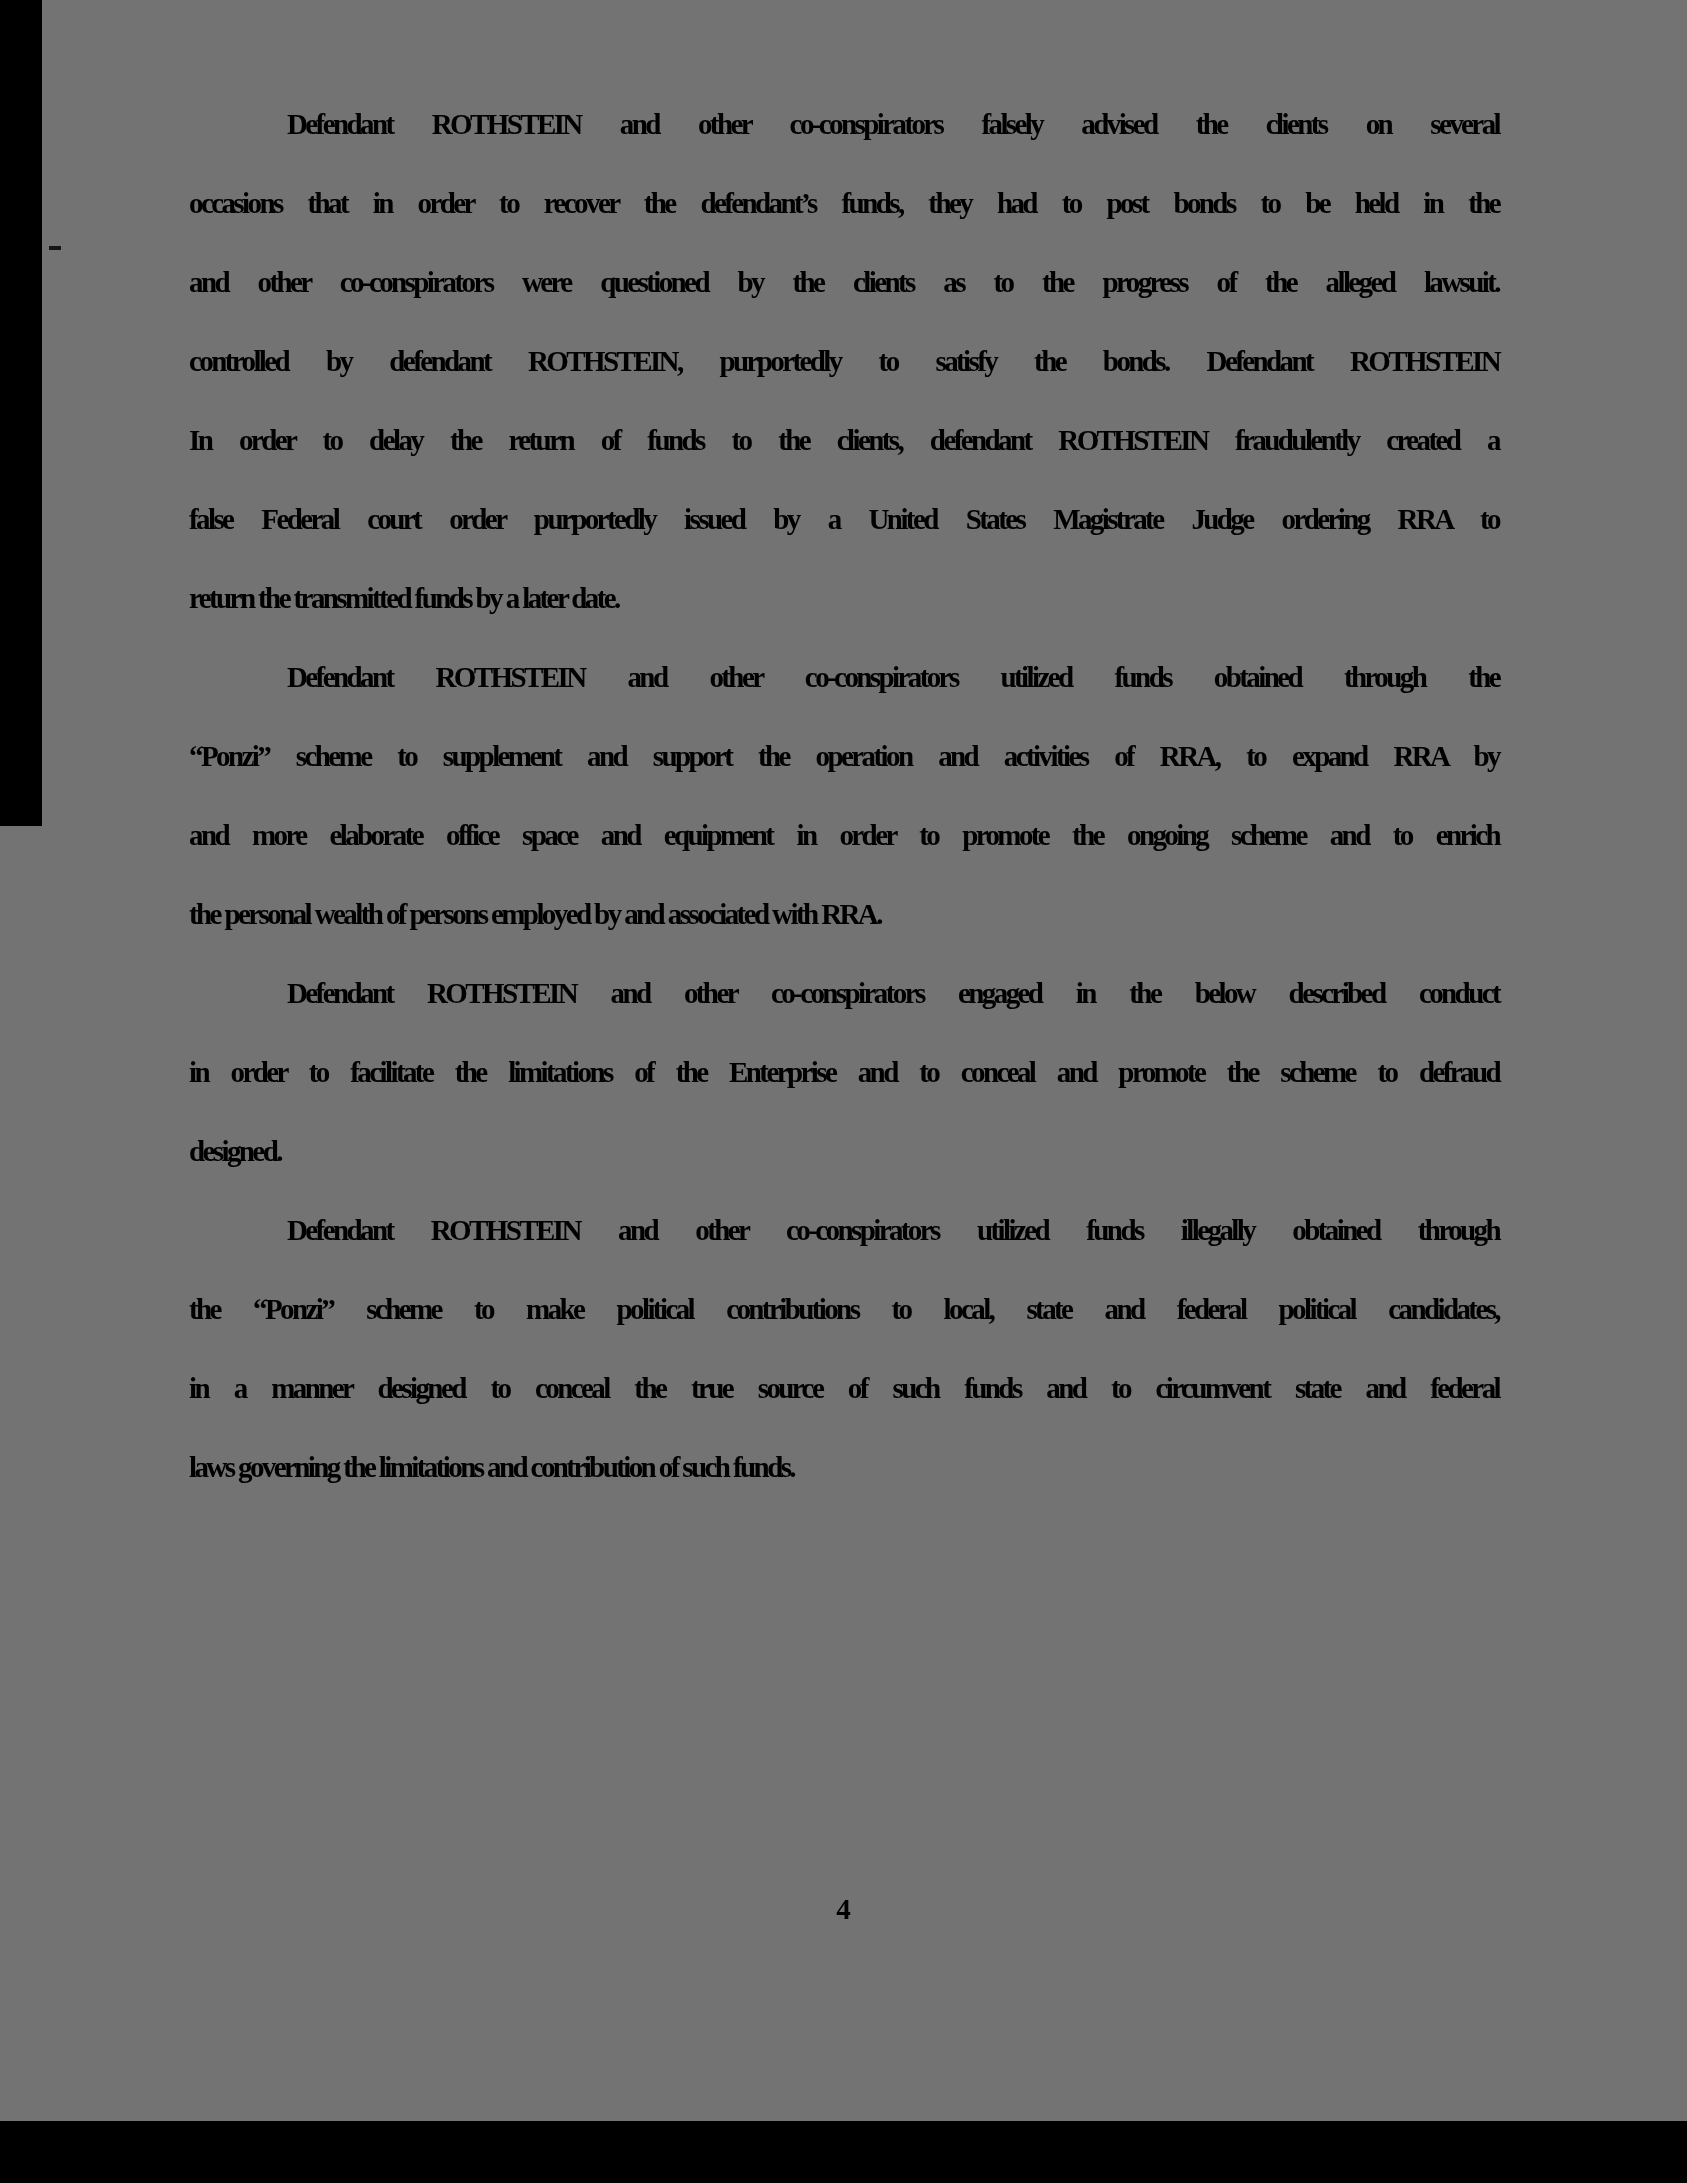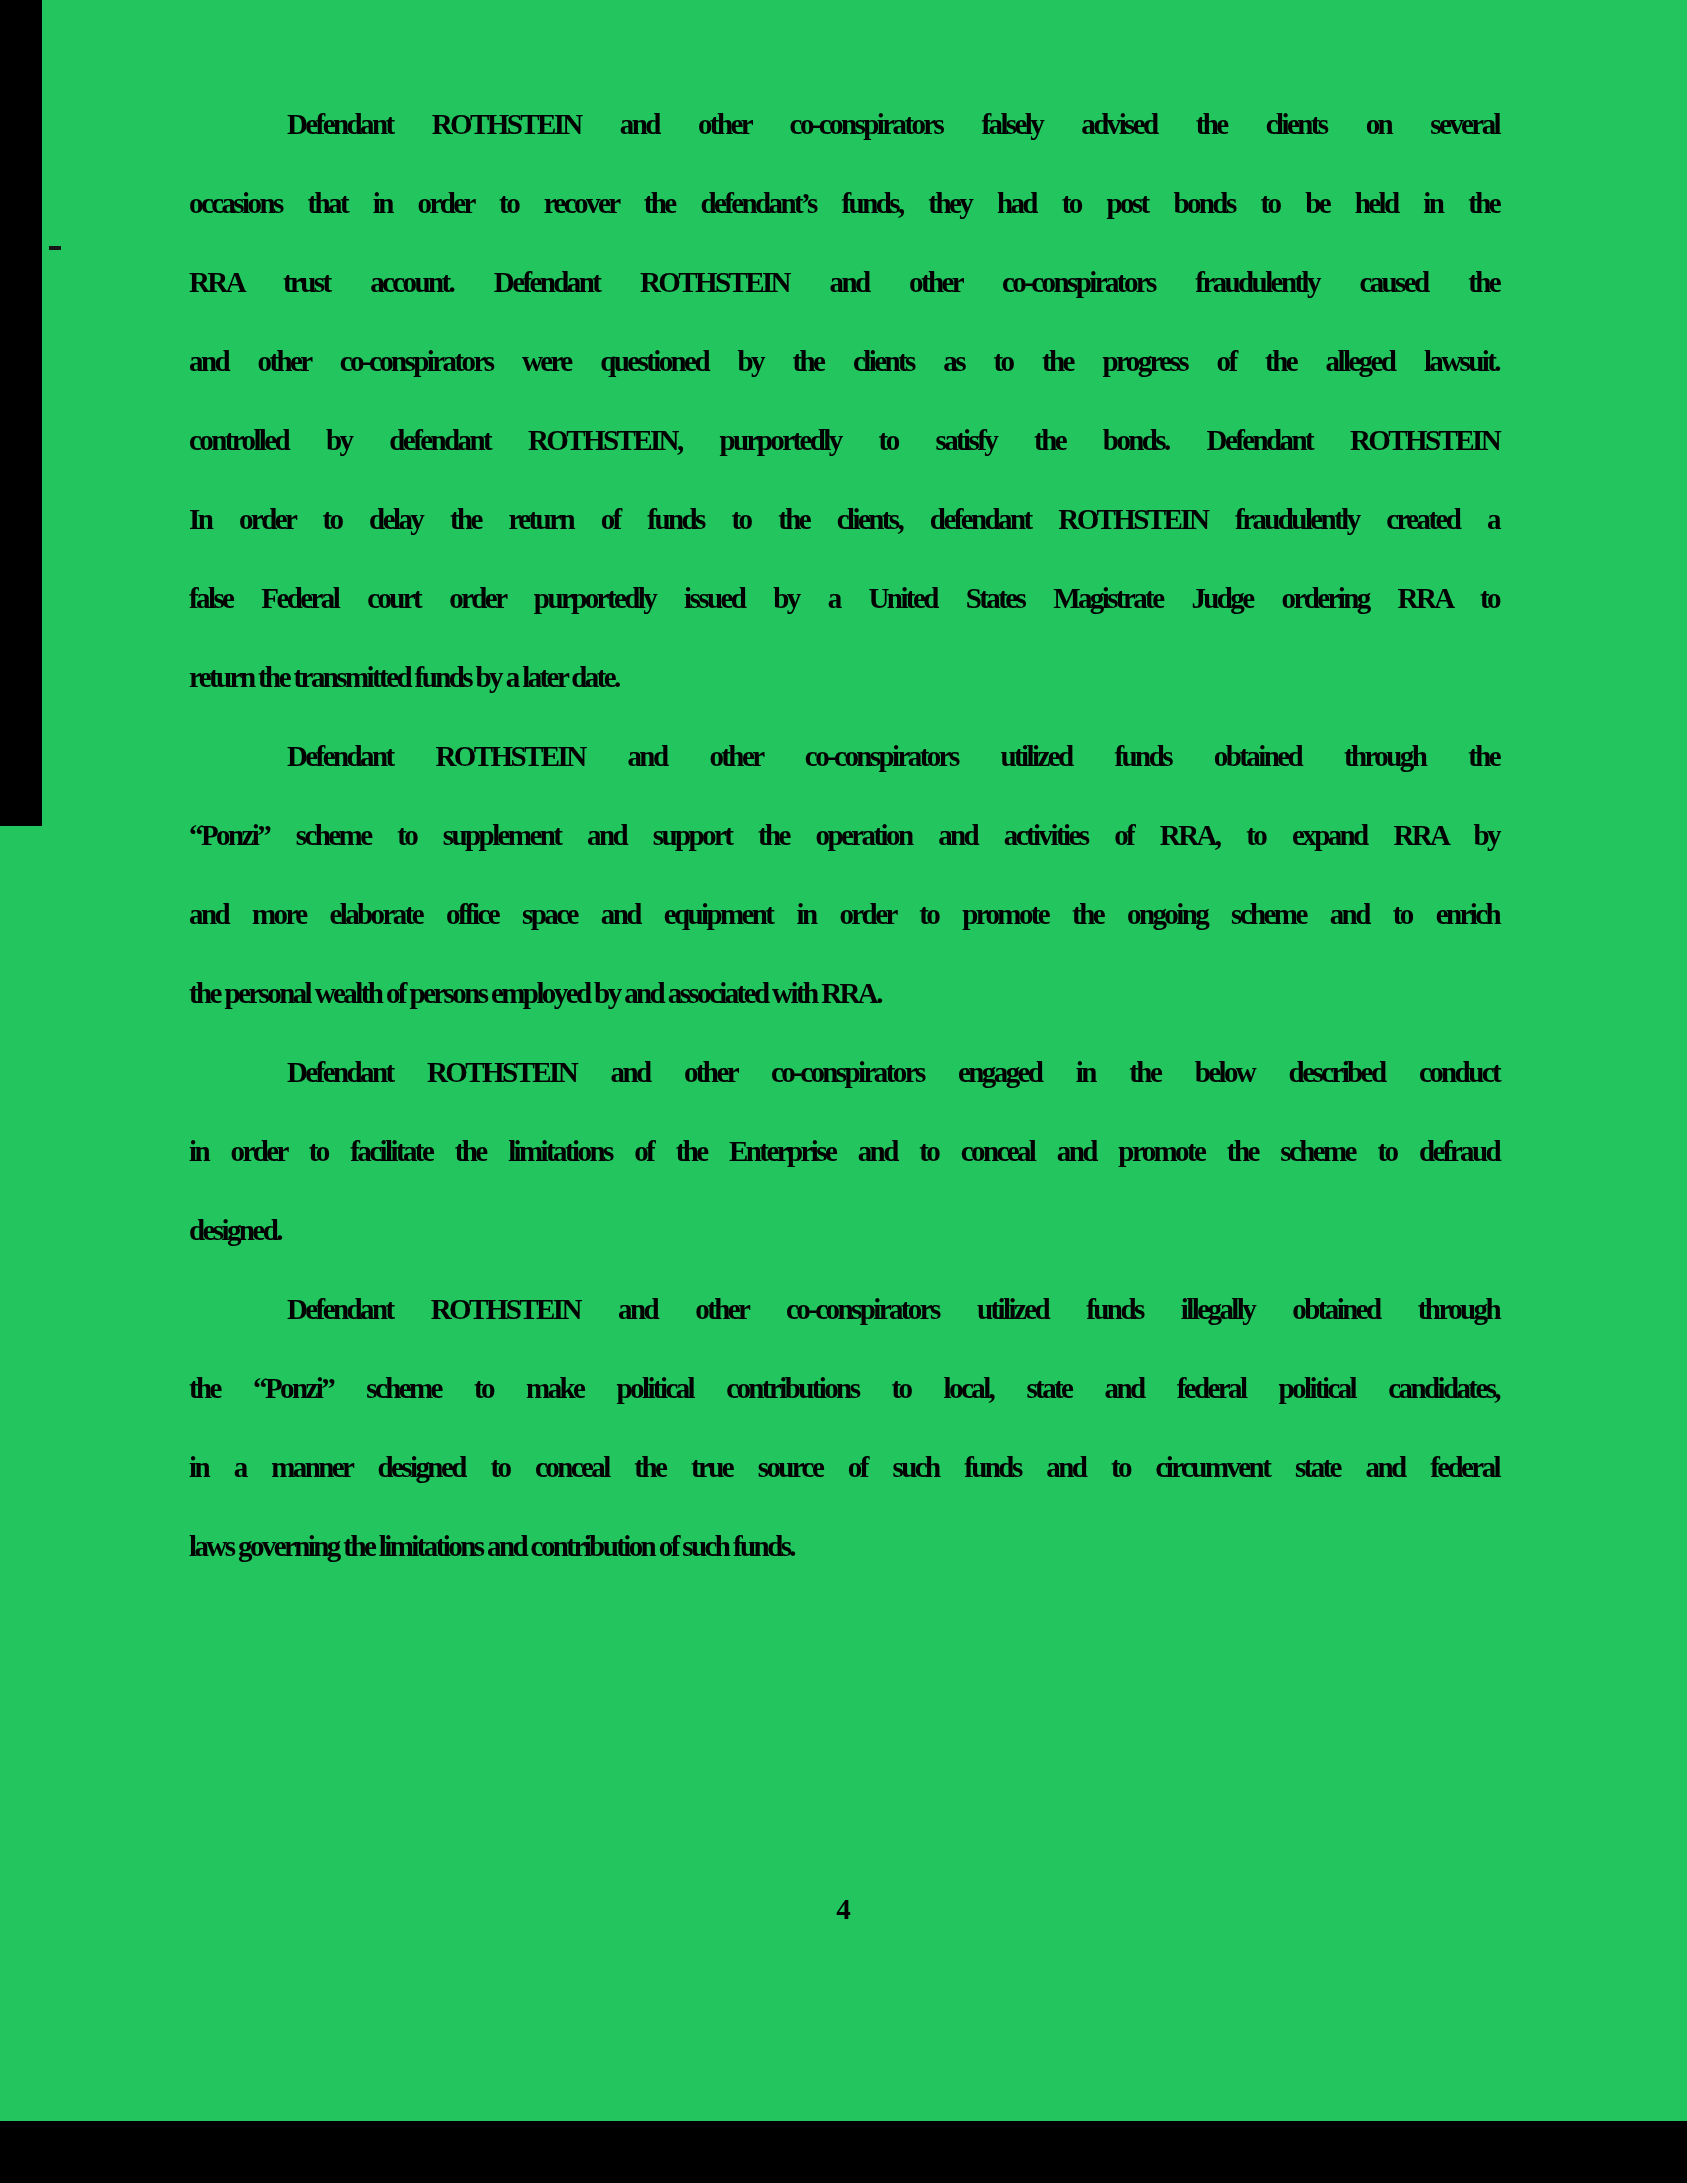--- a/index.html
+++ b/index.html
@@ -1,20 +1,20 @@
 <!DOCTYPE html>
 <html style="font-size:10.6px"><head>
 <meta charset="utf-8">
 <style>
   html, body { margin: 0; padding: 0; background: #ffffff; }
   .page {
     position: relative;
     width: 1687px;
     height: 2183px;
-    background: #22c55e;
+    background: #737373;
     color: #000000;
     font-family: "Liberation Serif", "DejaVu Serif", serif;
     overflow: hidden;
   }
   .bar-left {
     position: absolute;
     left: 0; top: 0;
     width: 42px; height: 826px;
     background: #000000;
   }
@@ -62,21 +62,20 @@
 
 <div class="page">
 
   <div class="bar-left"></div>
   <div class="bar-bottom"></div>
   <div class="dash"></div>
 
   <div class="text-block">
     <div class="line first">Defendant ROTHSTEIN and other co-conspirators falsely advised the clients on several</div>
     <div class="line">occasions that in order to recover the defendant’s funds, they had to post bonds to be held in the</div>
-    <div class="line">RRA trust account.  Defendant ROTHSTEIN and other co-conspirators fraudulently caused the</div>
     <div class="line">and other co-conspirators were questioned by the clients as to the progress of the alleged lawsuit.</div>
     <div class="line">controlled by defendant ROTHSTEIN, purportedly to satisfy the bonds.  Defendant ROTHSTEIN</div>
     <div class="line">In order to delay the return of funds to the clients, defendant ROTHSTEIN fraudulently created a</div>
     <div class="line">false Federal court order purportedly issued by a United States Magistrate Judge ordering RRA to</div>
     <div class="line last">return the transmitted funds by a later date.</div>
 
     <div class="line first">Defendant ROTHSTEIN and other co-conspirators utilized funds obtained through the</div>
     <div class="line">“Ponzi” scheme to supplement and support the operation and activities of RRA, to expand RRA by</div>
     <div class="line">and more elaborate office space and equipment in order to promote the ongoing scheme and to enrich</div>
     <div class="line last">the personal wealth of persons employed by and associated with RRA.</div>

